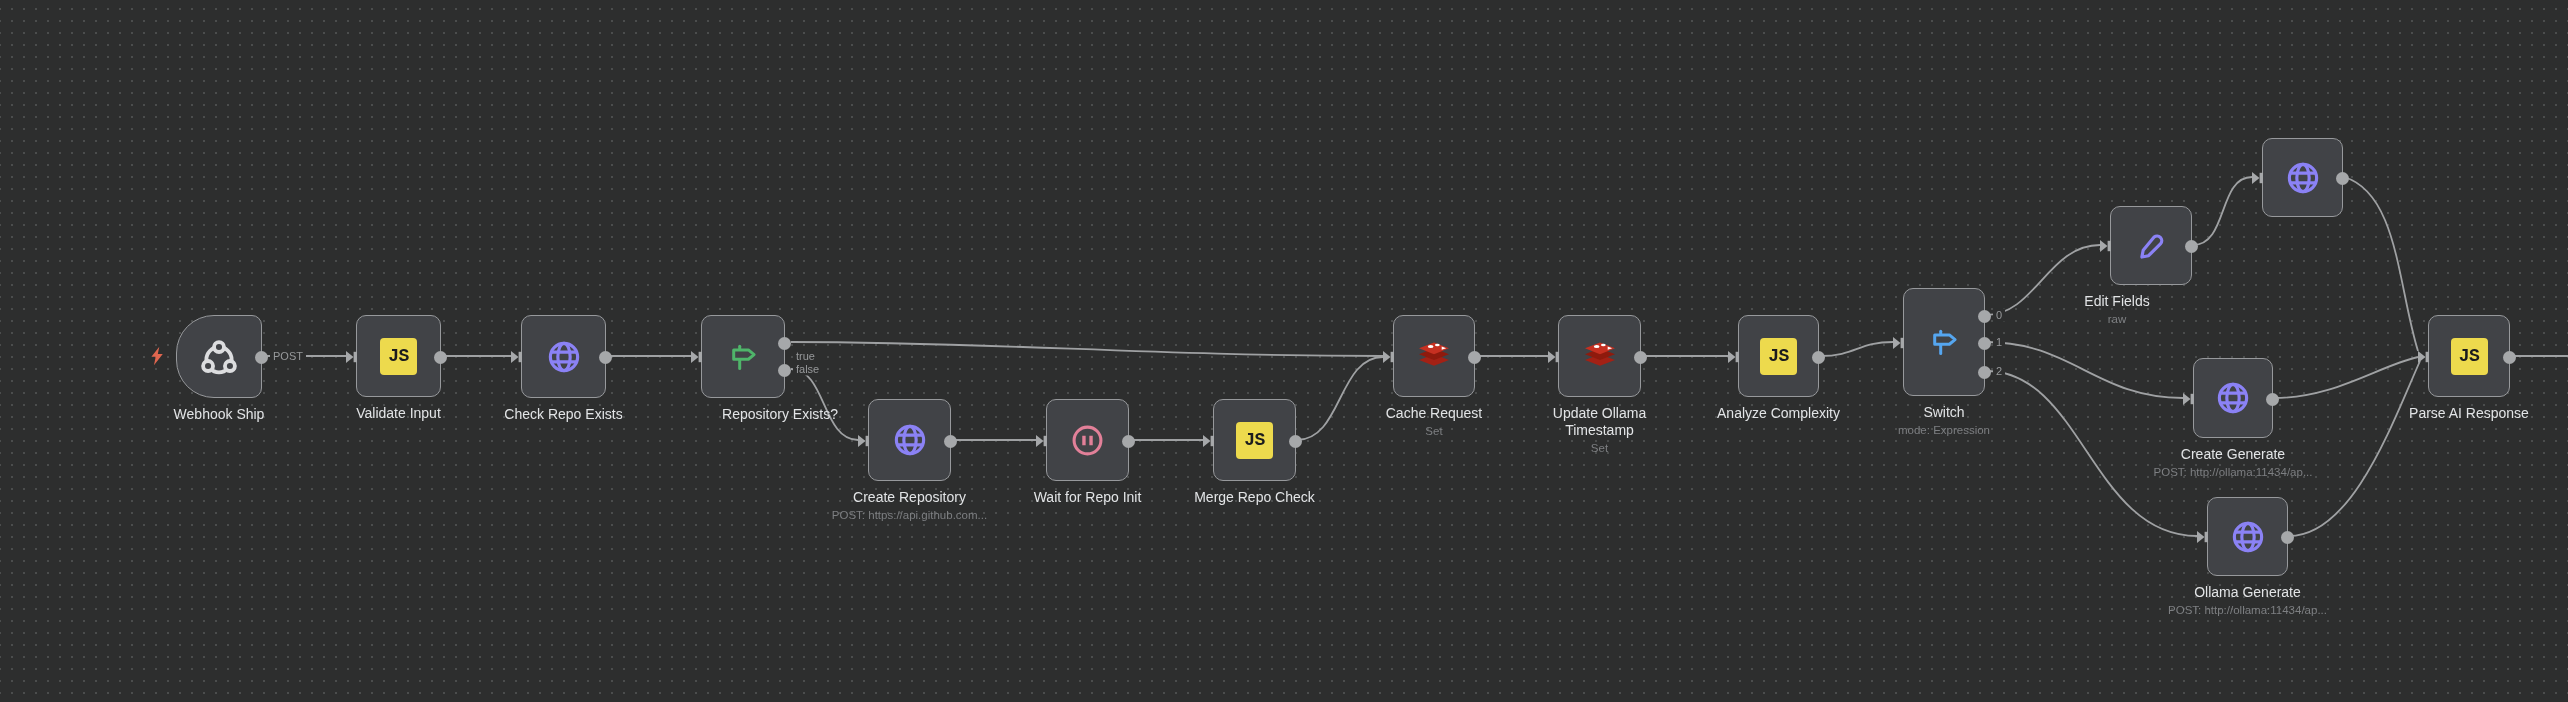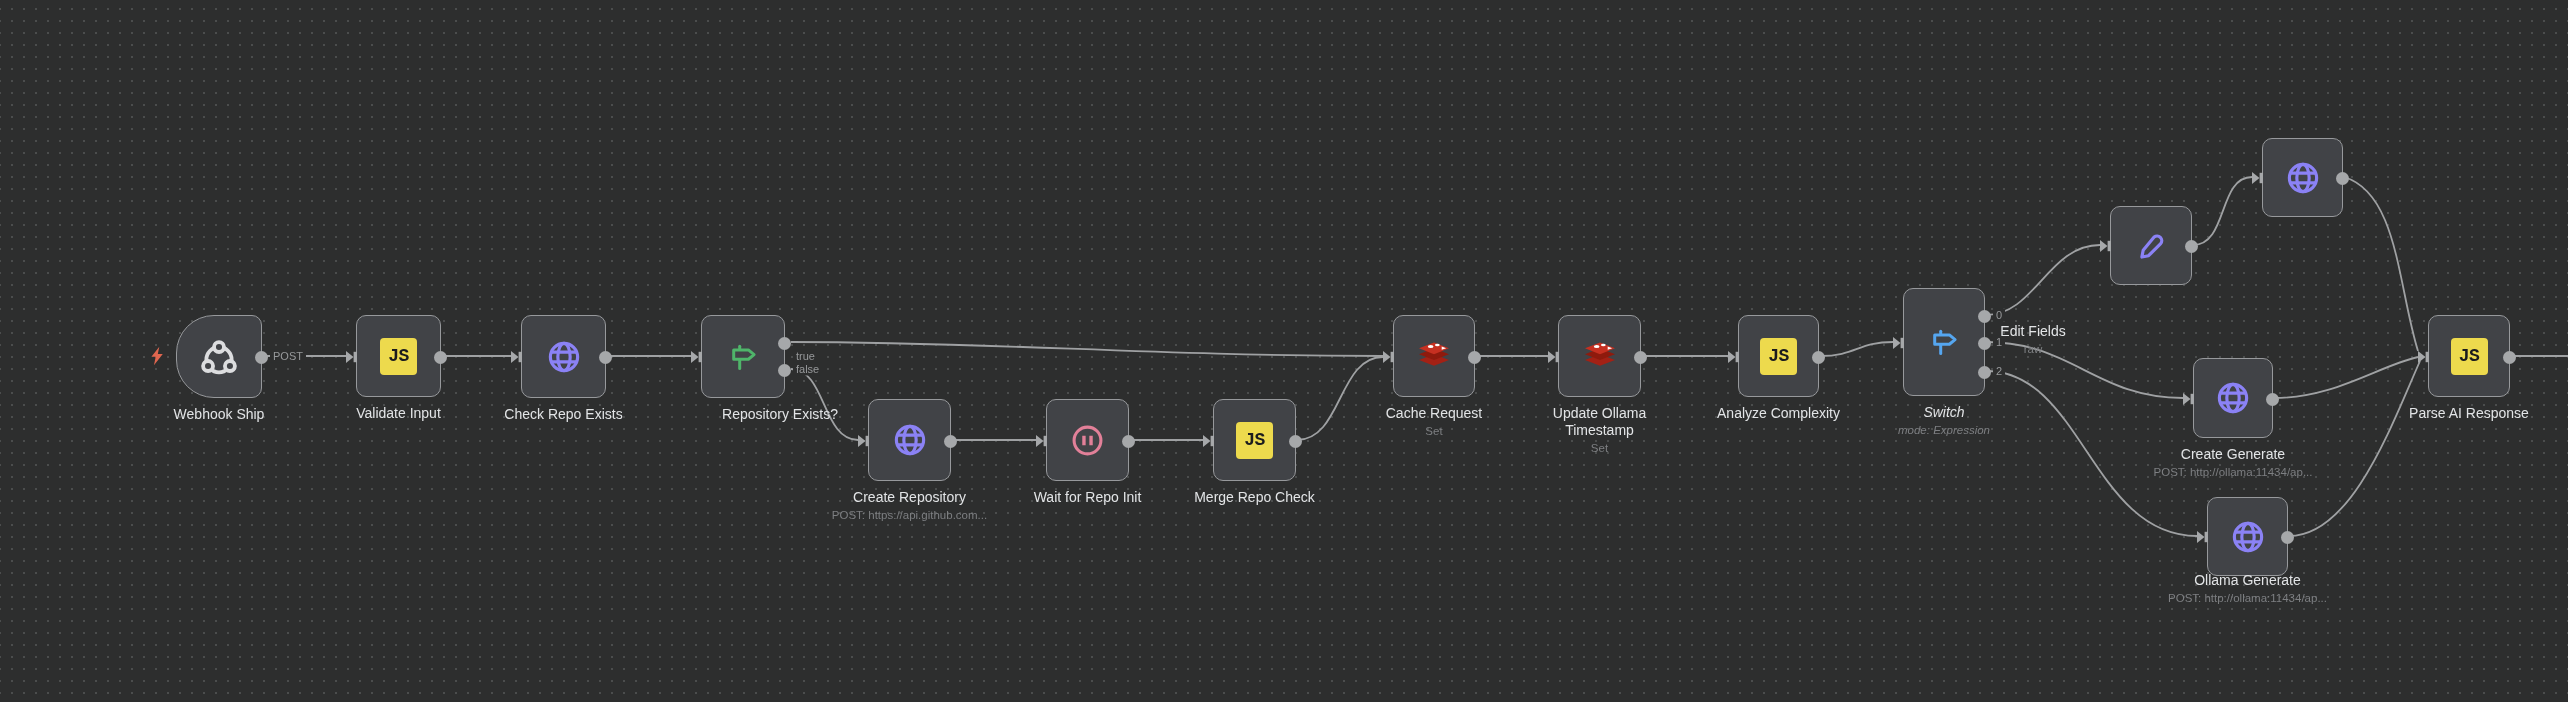--- a/index.html
+++ b/index.html
@@ -273,37 +273,37 @@
         </svg>
       </span>
       <div class="port-in" style="left: -11px; top: 46px;"><svg width="12" height="16" viewBox="0 0 12 16">
           <path d="M0 2 7.5 8 0 14Z" fill="#a6a8aa"></path>
           <rect x="7.6" y="2.8" width="3.4" height="10.4" fill="#a6a8aa"></rect>
         </svg></div>
       <div class="port-out" style="right: -7px; top: 20.5px;"></div>
       <div class="port-out" style="right: -7px; top: 47.5px;"></div>
       <div class="port-out" style="right: -7px; top: 76.5px;"></div>
     </div>
-    <div class="caption" style="left: 1814px; top: 404px; font-style: italic;">
+    <div class="caption" style="left: 1814px; top: 404px;">
       <div class="node-label">Switch</div>
       <div class="node-sub">mode: Expression</div>
     </div>
     <div class="node" style="left: 2110px; top: 206px; width: 82px; height: 79px;">
       <span class="n-icon">
         <svg width="35" height="35" viewBox="0 0 24 24">
           <path d="M13.8 6.2a3.2 3.2 0 0 1 4.5 4.5L10 19 5.4 19.9 6.3 15.3Z" fill="none" stroke="#8b82f5" stroke-width="2.2" stroke-linejoin="round" stroke-linecap="round"></path>
         </svg>
       </span>
       <div class="port-in" style="left: -11px; top: 31px;"><svg width="12" height="16" viewBox="0 0 12 16">
           <path d="M0 2 7.5 8 0 14Z" fill="#a6a8aa"></path>
           <rect x="7.6" y="2.8" width="3.4" height="10.4" fill="#a6a8aa"></rect>
         </svg></div>
       <div class="port-out" style="right: -7px; top: 32.5px;"></div>
     </div>
-    <div class="caption" style="left: 1903px; top: 293px; margin-top: 30px;">
+    <div class="caption" style="left: 1987px; top: 293px;">
       <div class="node-label">Edit Fields</div>
       <div class="node-sub">raw</div>
     </div>
     <div class="node" style="left: 2262px; top: 138px; width: 81px; height: 79px;">
       <span class="n-icon">
         <svg width="38" height="38" viewBox="0 0 24 24">
           <g stroke="#8b82f5" stroke-width="2" fill="none">
             <circle cx="12" cy="12" r="8.6"></circle>
             <ellipse cx="12" cy="12" rx="3.9" ry="8.6"></ellipse>
             <path d="M3.9 8.9h16.2M3.9 15.1h16.2"></path>
@@ -345,21 +345,21 @@
             <path d="M3.9 8.9h16.2M3.9 15.1h16.2"></path>
           </g>
         </svg>
       </span>
       <div class="port-in" style="left: -11px; top: 31px;"><svg width="12" height="16" viewBox="0 0 12 16">
           <path d="M0 2 7.5 8 0 14Z" fill="#a6a8aa"></path>
           <rect x="7.6" y="2.8" width="3.4" height="10.4" fill="#a6a8aa"></rect>
         </svg></div>
       <div class="port-out" style="right: -7px; top: 32.5px;"></div>
     </div>
-    <div class="caption" style="left: 2117.5px; top: 572px; justify-content: space-between;">
+    <div class="caption" style="left: 2117.5px; top: 584px; justify-content: space-between;">
       <div class="node-label">Ollama Generate</div>
       <div class="node-sub">POST: http://ollama:11434/ap...</div>
     </div>
     <div class="node" style="left: 2428px; top: 315px; width: 82px; height: 82px;">
       <span class="n-icon">
         <span class="js-badge" style="background:#edda4d">JS</span>
       </span>
       <div class="port-in" style="left: -11px; top: 33px;"><svg width="12" height="16" viewBox="0 0 12 16">
           <path d="M0 2 7.5 8 0 14Z" fill="#a6a8aa"></path>
           <rect x="7.6" y="2.8" width="3.4" height="10.4" fill="#a6a8aa"></rect>

